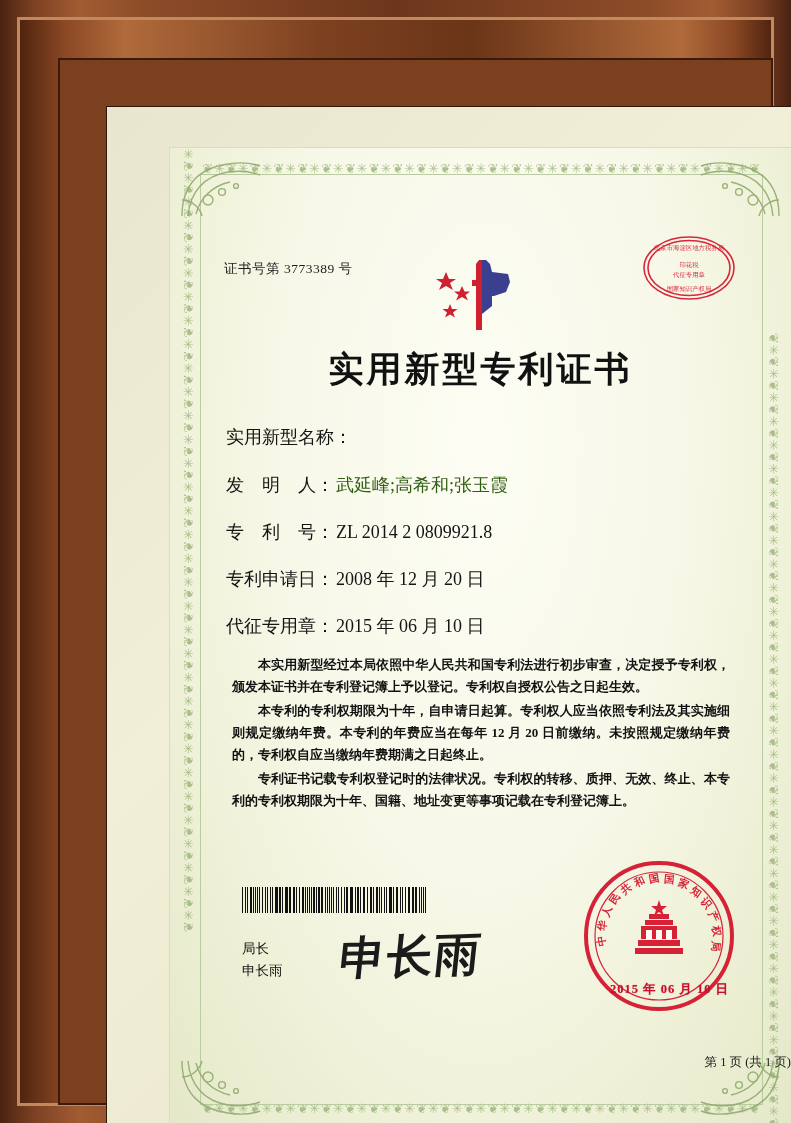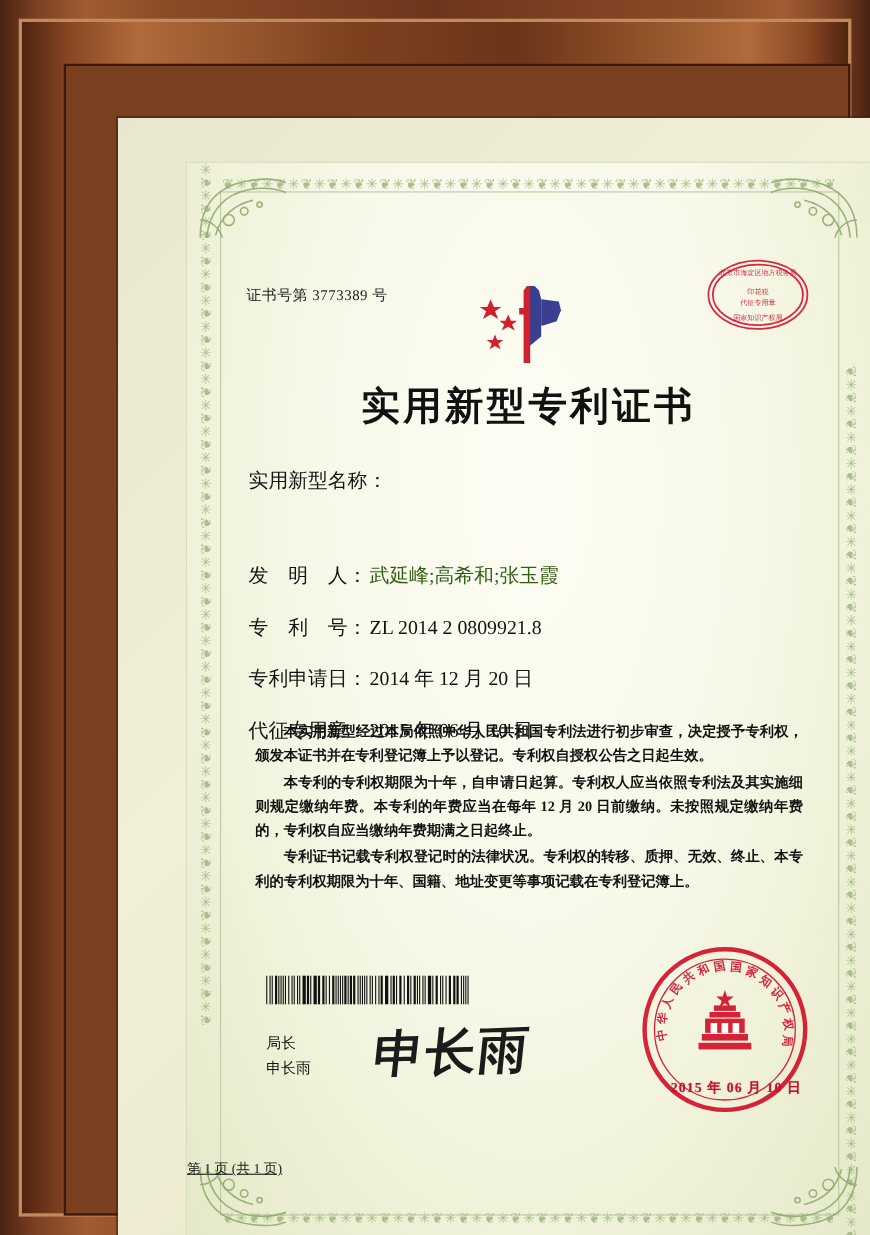--- a/index.html
+++ b/index.html
@@ -143,21 +143,21 @@
     margin-bottom: 23px;
   }
   .field-label {
     white-space: pre;
     flex: 0 0 auto;
   }
   .field-value {
     margin-left: 2px;
   }
   #row-name   { margin-bottom: 24px; }
-  .val-green { color: #2f5e12; margin-top: 38px; }
+  .val-green { color: #2f5e12; }
 
   
   #body-text {
     position: absolute;
     left: 62px;
     top: 506px;
     width: 498px;
     font-size: 13px;
     line-height: 22px;
     color: #121212;
@@ -219,24 +219,23 @@
     letter-spacing: 1px;
     font-weight: bold;
     text-shadow: 0 0 1px rgba(200,16,46,.5);
   }
 
   
   #page-footer {
     position: absolute;
     left: 0; right: 0;
     bottom: 58px;
-    text-align: left;
+    text-align: right;
     font-size: 12.5px;
     color: #1a1a1a;
-    text-decoration: underline;
   }
 </style>
 </head>
 <body>
 
 <div id="frame-outer">
   <div id="frame-bevel">
     <div id="frame-inner-line">
       <div id="mat">
 
@@ -328,21 +327,21 @@
             <div class="field-row">
               <span class="field-label">发　明　人：</span>
               <span class="field-value val-green">武延峰;高希和;张玉霞</span>
             </div>
             <div class="field-row">
               <span class="field-label">专　利　号：</span>
               <span class="field-value">ZL 2014 2 0809921.8</span>
             </div>
             <div class="field-row">
               <span class="field-label">专利申请日：</span>
-              <span class="field-value">2014 年 12 月 20 日</span>
+              <span class="field-value">2008 年 12 月 20 日</span>
             </div>
             <div class="field-row">
               <span class="field-label">代征专用章：</span>
               <span class="field-value">2015 年 06 月 10 日</span>
             </div>
           </div>
 
           <div id="body-text">
             <p>本实用新型经过本局依照中华人民共和国专利法进行初步审查，决定授予专利权，颁发本证书并在专利登记簿上予以登记。专利权自授权公告之日起生效。</p>
             <p>本专利的专利权期限为十年，自申请日起算。专利权人应当依照专利法及其实施细则规定缴纳年费。本专利的年费应当在每年 12 月 20 日前缴纳。未按照规定缴纳年费的，专利权自应当缴纳年费期满之日起终止。</p>

